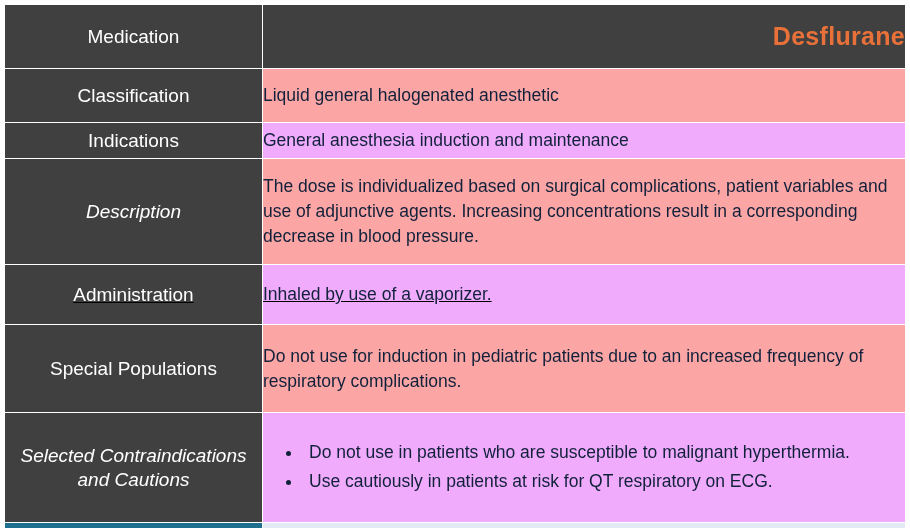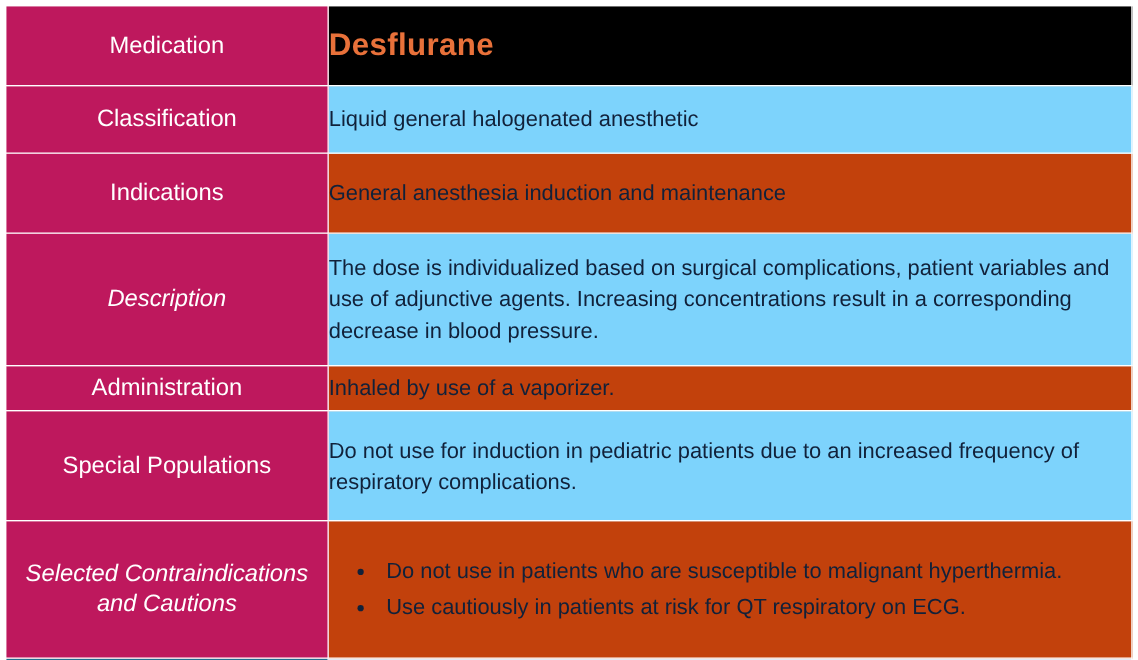--- a/index.html
+++ b/index.html
@@ -26,69 +26,69 @@
     margin: 4px 0 0 4px;
     table-layout: fixed;
   }
   table.med-table td {
     border: 1px solid #ffffff;
     vertical-align: middle;
     padding: 0;
   }
   .label-cell {
     width: 258px;
-    background: #be185d;
+    background: #404040;
     color: #ffffff;
     text-align: center;
     font-size: 19px;
     line-height: 24px;
     padding: 8px 6px;
     box-sizing: border-box;
   }
   .label-cell.tall {
     padding: 10px 6px;
     font-style: italic;
   }
   .value-cell {
-    background: #7dd3fc;
+    background: #fca5a5;
     color: #11213a;
     font-size: 17.5px;
     line-height: 25px;
     padding: 10px 12px 10px 14px;
     box-sizing: border-box;
   }
   .value-cell.alt {
-    background: #c2410c;
+    background: #f0abfc;
   }
   .title-cell {
-    background: #000000;
-    text-align: left;
+    background: #404040;
+    text-align: right;
     padding: 6px;
   }
   .drug-title {
     color: #e8713a;
     font-size: 25px;
     font-weight: bold;
     letter-spacing: 0.3px;
   }
   ul.bullets {
     margin: 2px 0 2px 0;
   }
   ul.bullets li {
     margin: 0 0 4px 0;
     padding-left: 6px;
     font-size: 17.5px;
     line-height: 25px;
     color: #11213a;
   }
   .row-head { height: 64px; }
   .row-class { height: 54px; }
-  .row-ind { height: 64px; }
+  .row-ind { height: 36px; }
   .row-desc { height: 106px; }
-  .row-admin { height: 36px; }
+  .row-admin { height: 60px; text-decoration: underline; }
   .row-special { height: 88px; }
   .row-contra { height: 110px; }
   .footer-strip {
     height: 10px;
     background: #1f6f8f;
   }
   .footer-strip.light {
     background: #e3eaf5;
   }
 </style>

